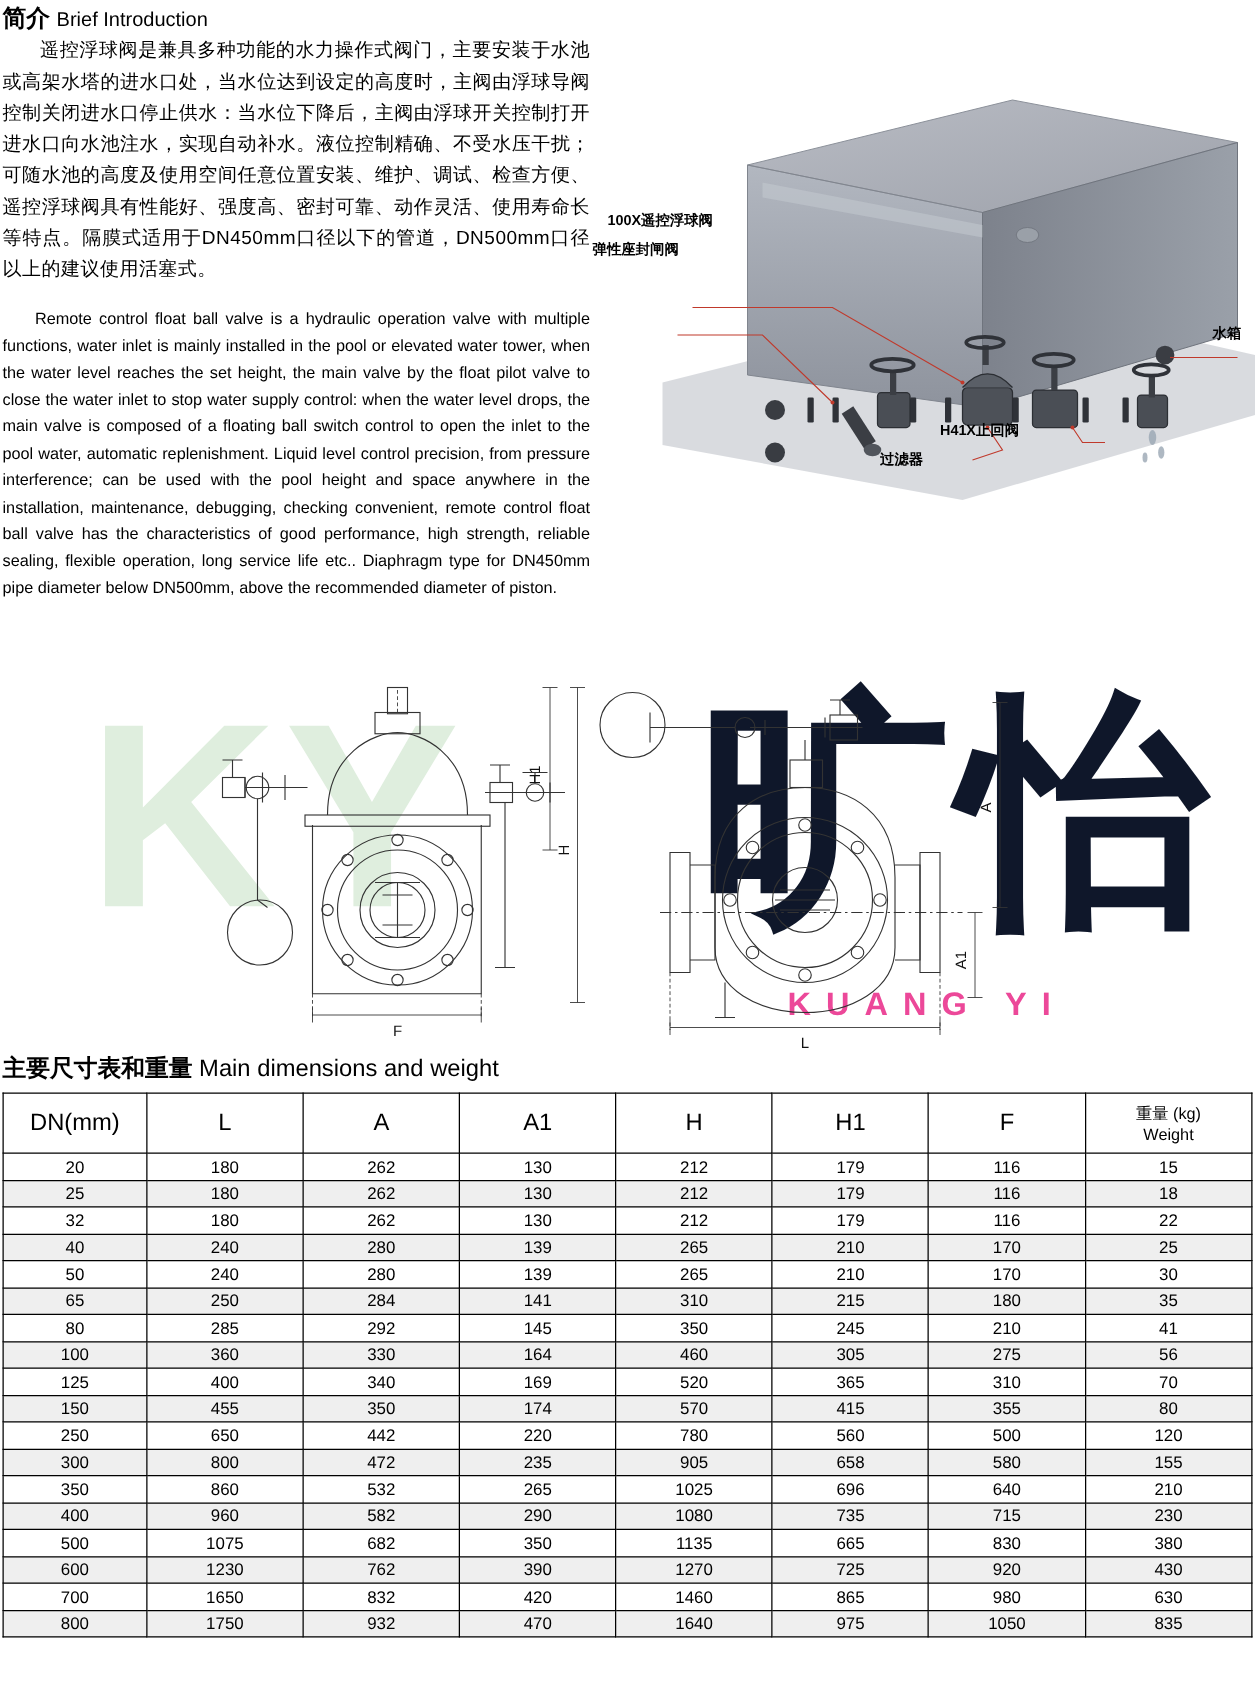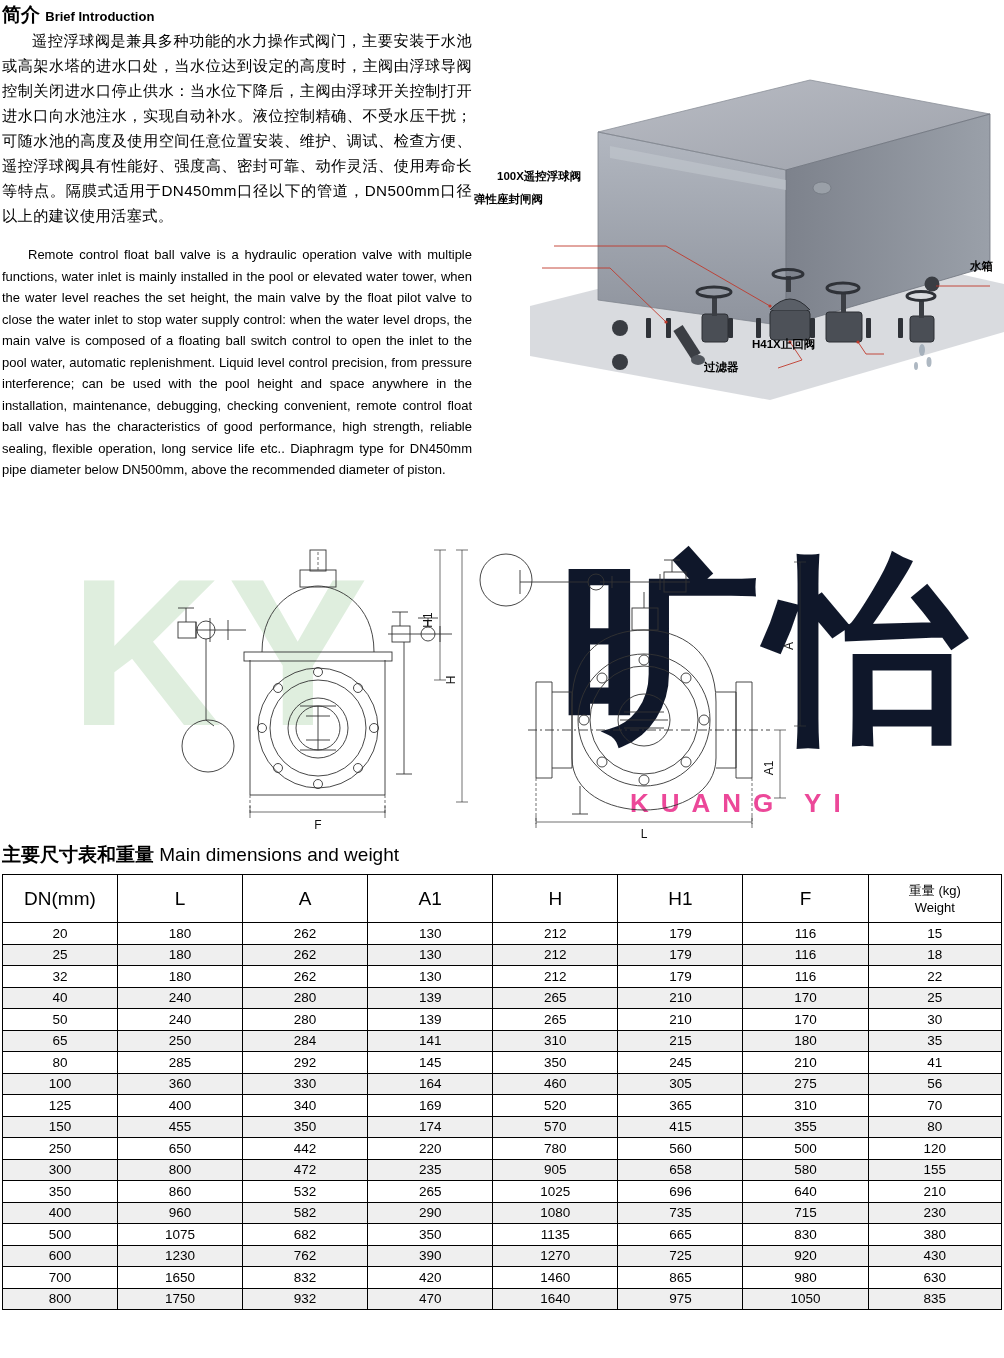--- a/index.html
+++ b/index.html
@@ -14,21 +14,21 @@
     overflow: hidden;
   }
 
   
   .sec-head {
     font-size: 19px;
     font-weight: bold;
     padding: 2px 0 0 2px;
     letter-spacing: 0px;
   }
-  .sec-head .en { font-weight: bold; font-size: 13px; }
+  .sec-head .en { font-weight: normal; font-size: 16px; }
 
   
   .top-area {
     position: relative;
     width: 1004px;
     height: 528px;
   }
   .text-col {
     position: absolute;
     left: 0px;
@@ -267,21 +267,21 @@
         <path d="M466,216 L520,216"></path>
       </g>
       <g fill="#c0392b">
         <circle cx="300" cy="236" r="1.6"></circle>
         <circle cx="196" cy="252" r="1.6"></circle>
         <circle cx="320" cy="272" r="1.6"></circle>
         <circle cx="388" cy="272" r="1.6"></circle>
       </g>
     </svg>
 
-    <div class="lbl" style="left:16px; top:99px;margin-left:11px;">100X遥控浮球阀</div>
+    <div class="lbl" style="left:16px; top:99px;">100X遥控浮球阀</div>
     <div class="lbl" style="left:4px; top:122px;">弹性座封闸阀</div>
     <div class="lbl" style="left:282px; top:267px;">H41X止回阀</div>
     <div class="lbl" style="left:234px; top:290px;">过滤器</div>
     <div class="lbl" style="left:500px; top:189px;">水箱</div>
   </div>
 </div>
 
 <div class="draw-band">
 
   <div class="wm wm-ky">KY</div>

